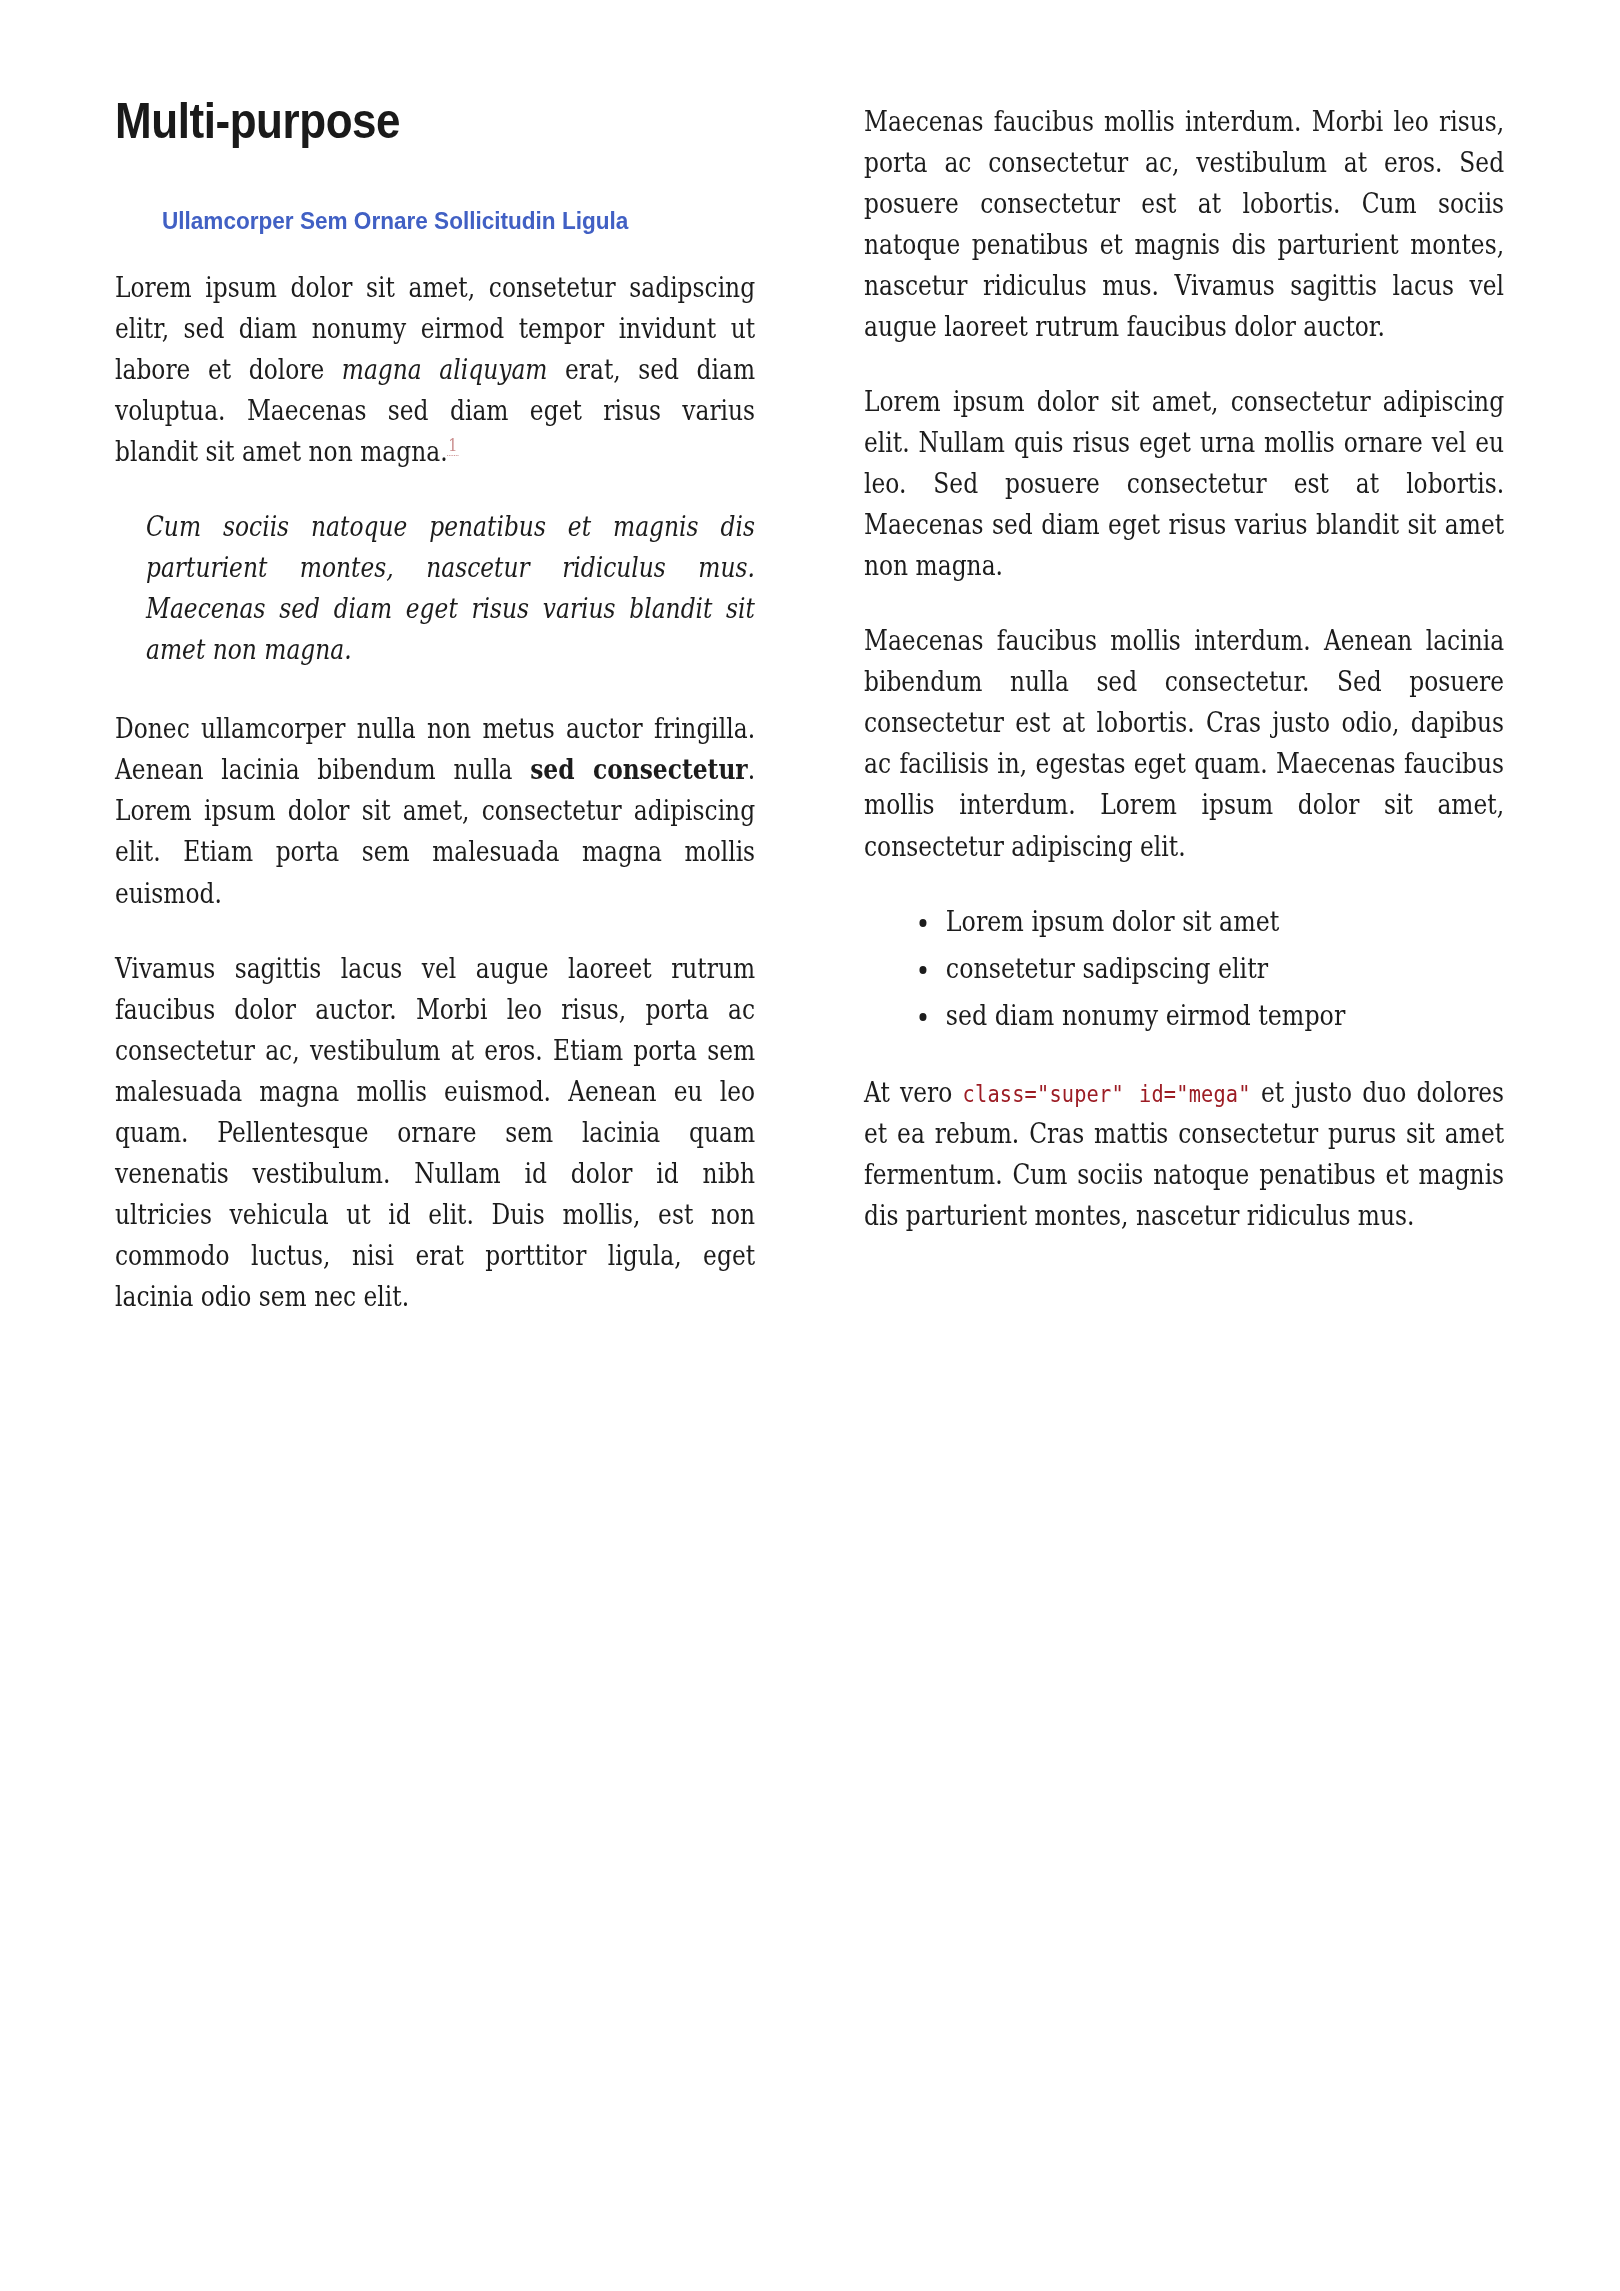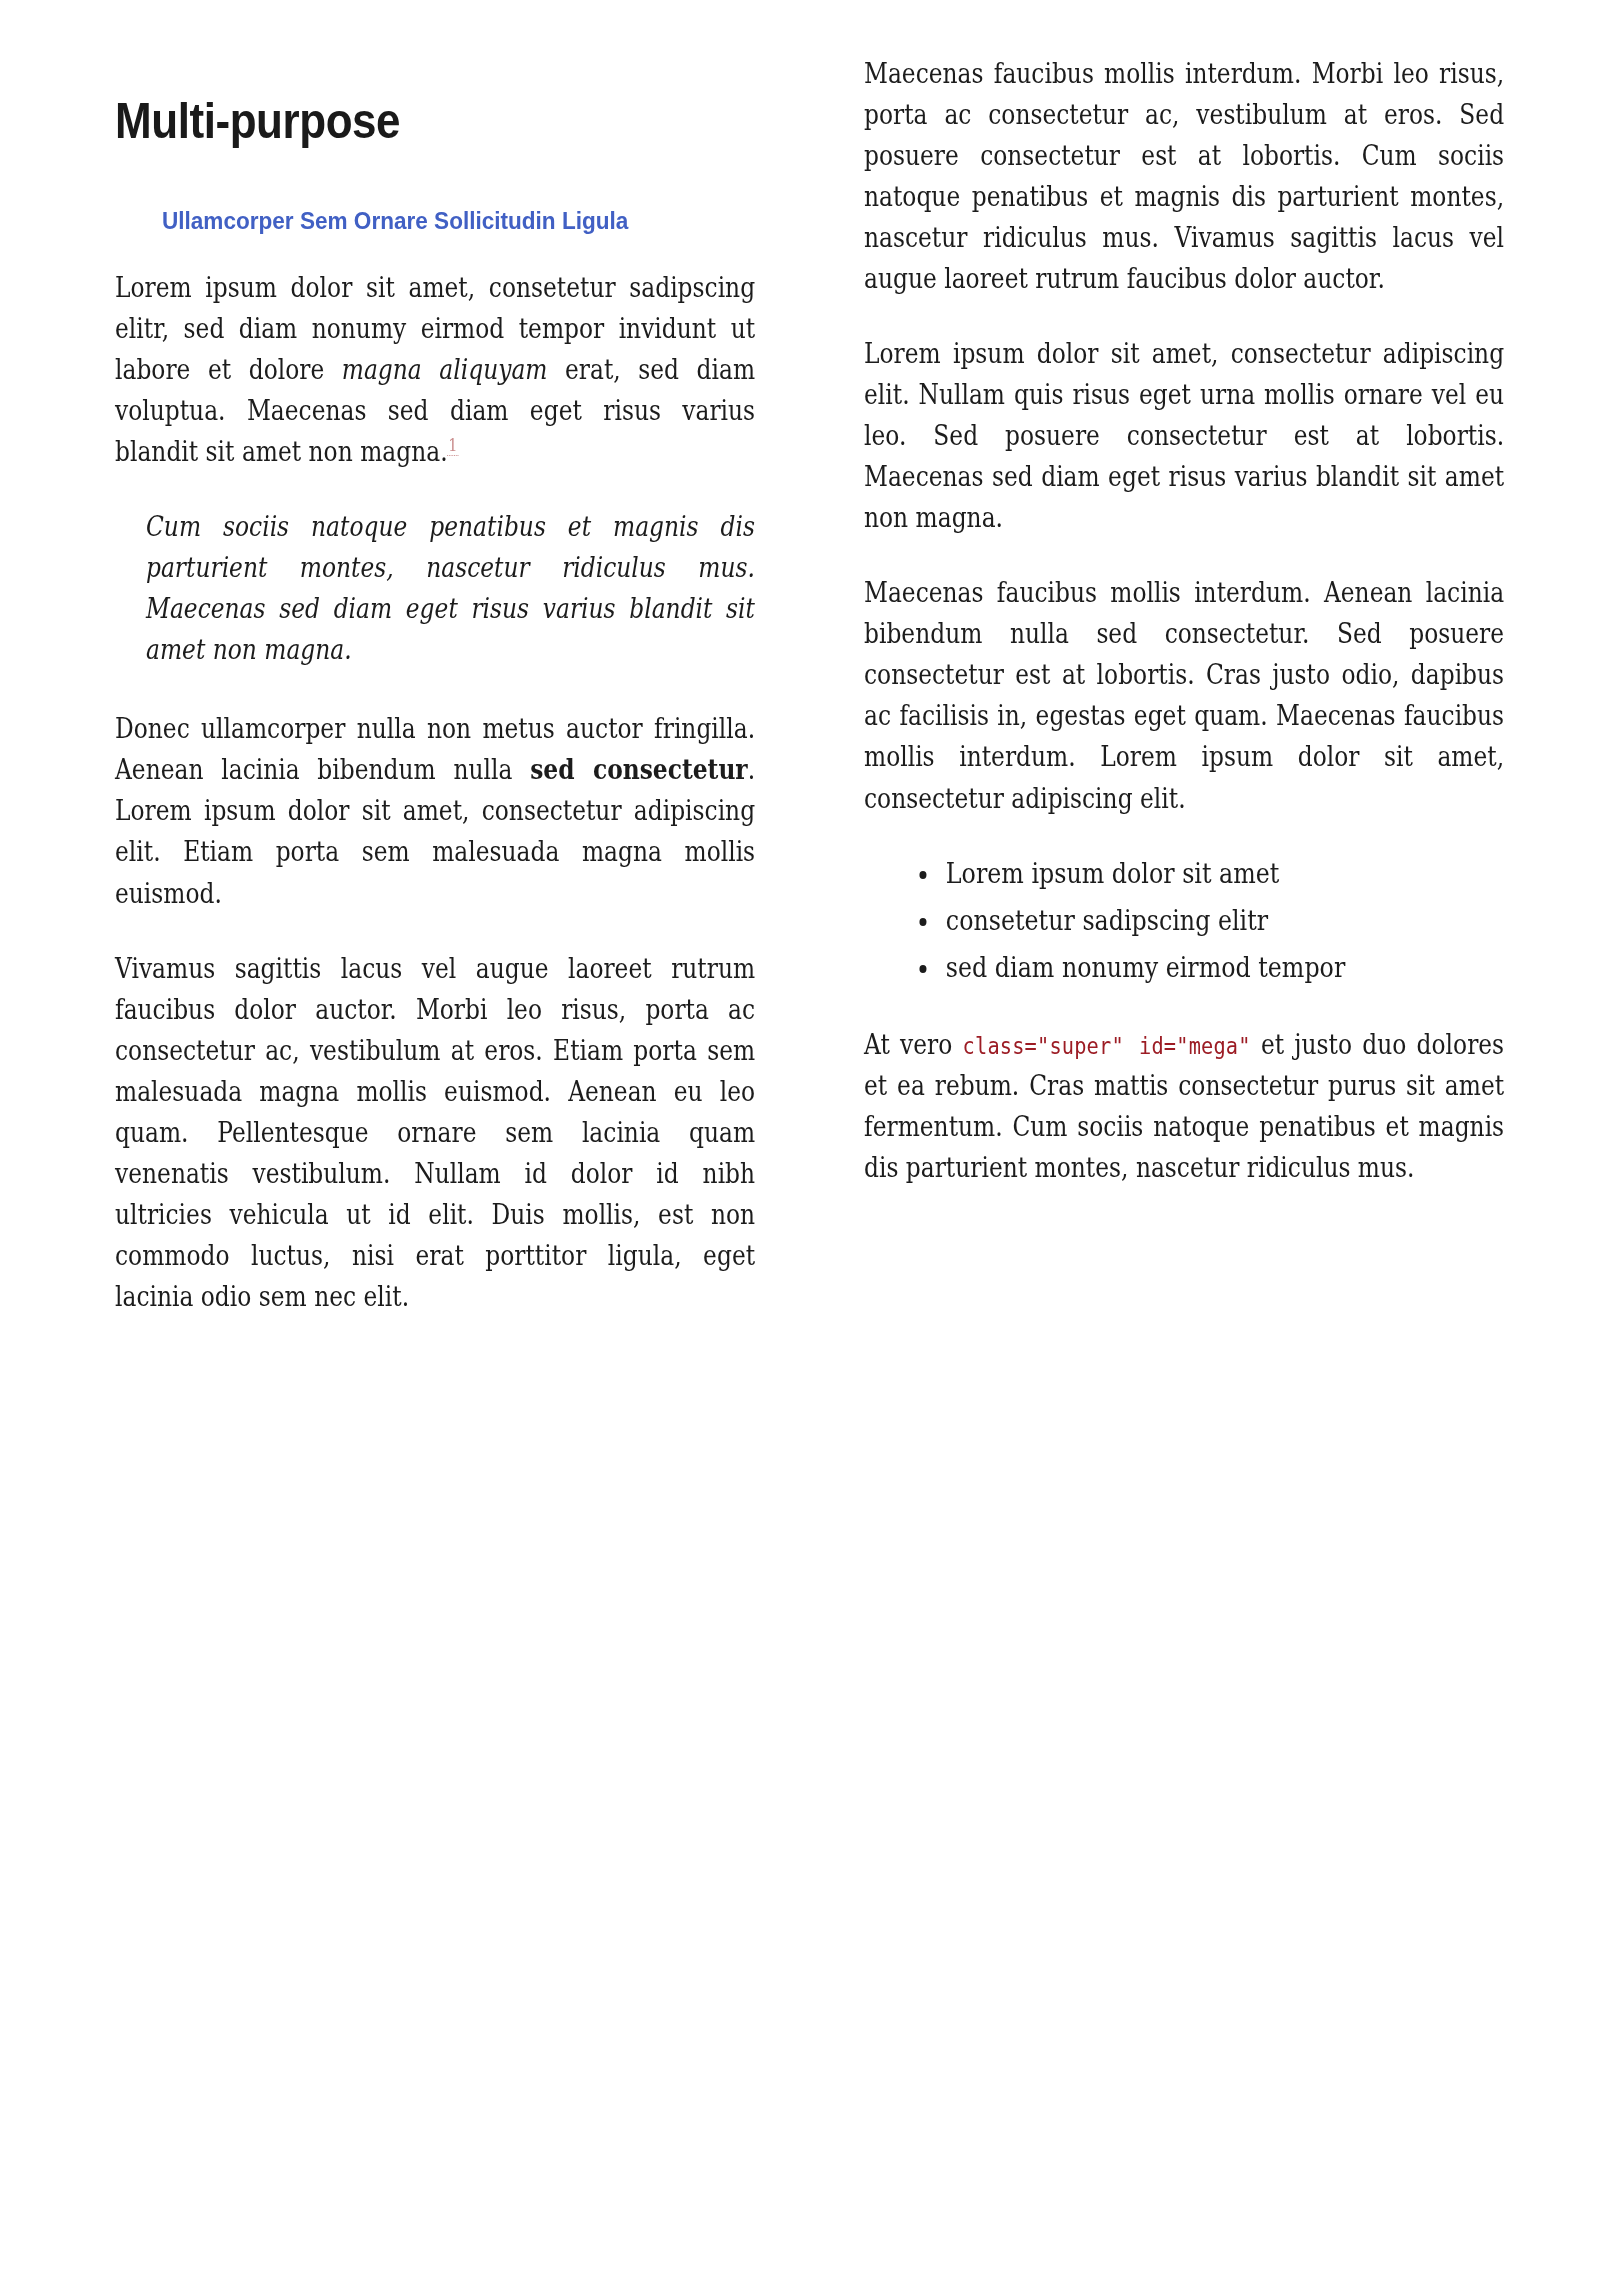--- a/index.html
+++ b/index.html
@@ -28,21 +28,21 @@
     justify-content: space-between;
     align-items: flex-start;
   }
 
   .col {
     width: 641px;
     box-sizing: border-box;
   }
 
   .col-left  { padding-top: 95px; }
-  .col-right { padding-top: 53px; }
+  .col-right { padding-top: 101px; }
 
   
   .doc-title {
     font-family: "Liberation Sans", sans-serif;
     font-weight: bold;
     font-size: 50px;
     line-height: 1.06;
     letter-spacing: -0.5px;
     color: #1a1a1a;
     margin: 0 0 56px 0;

